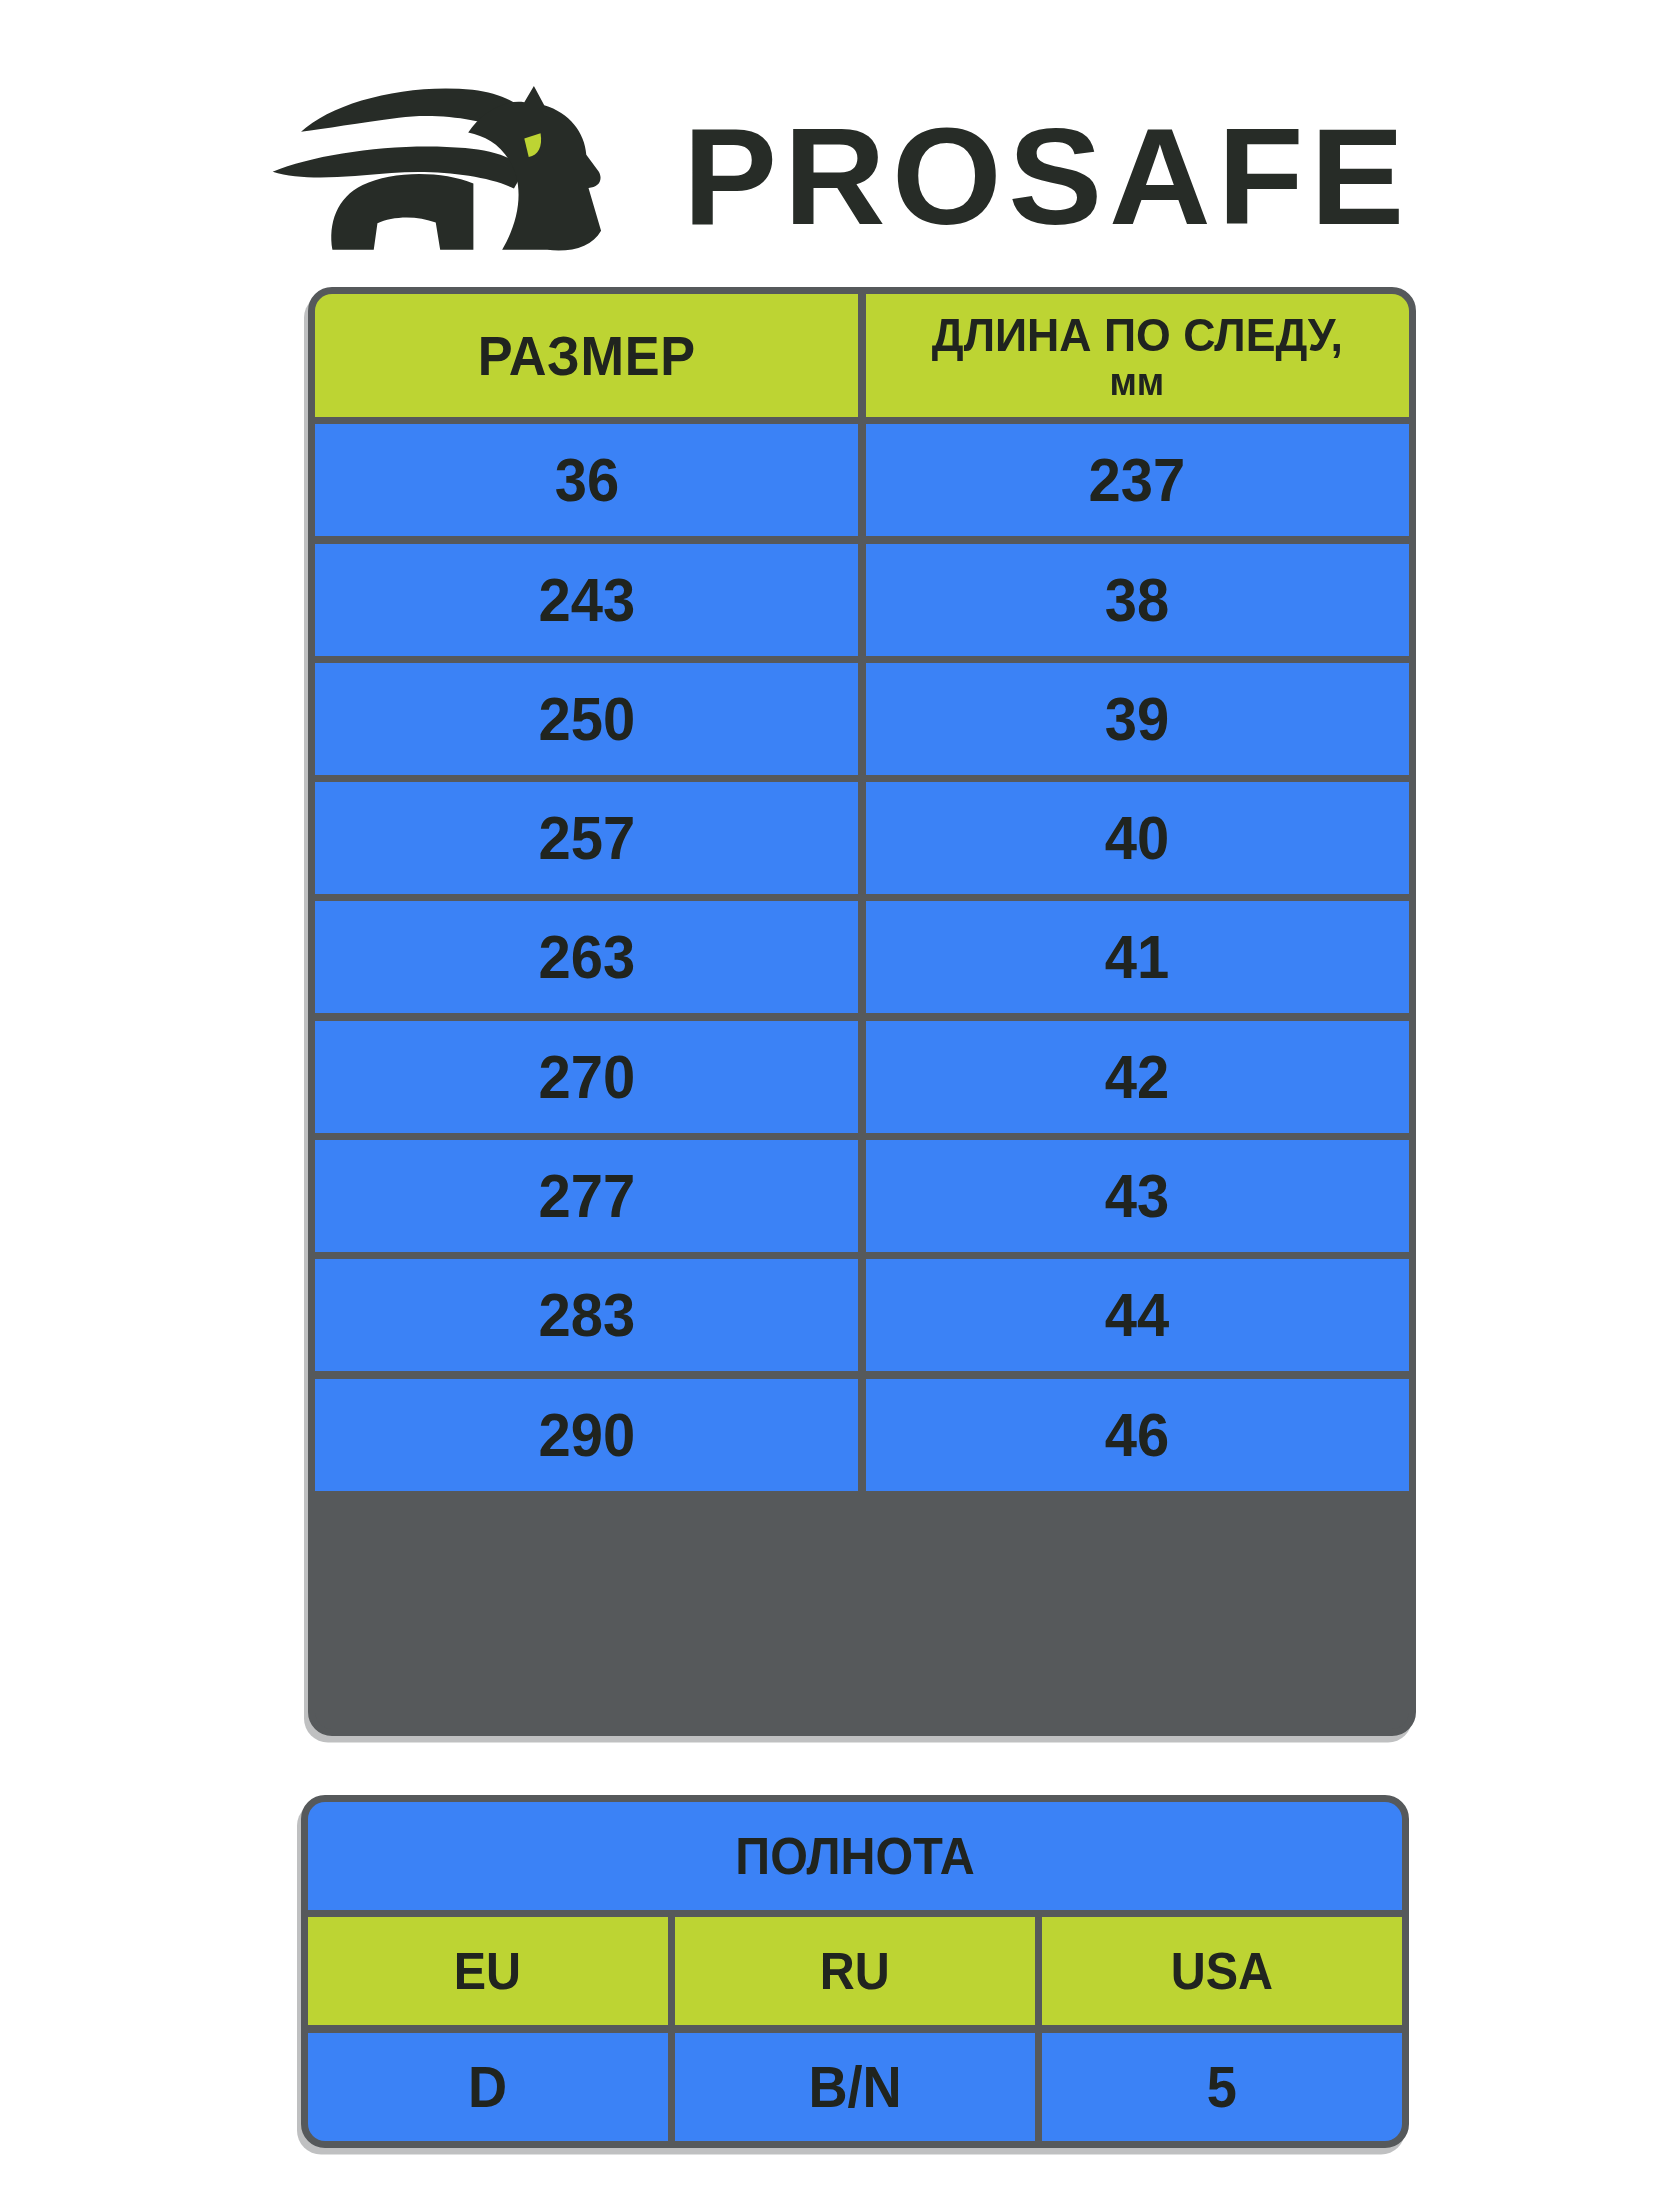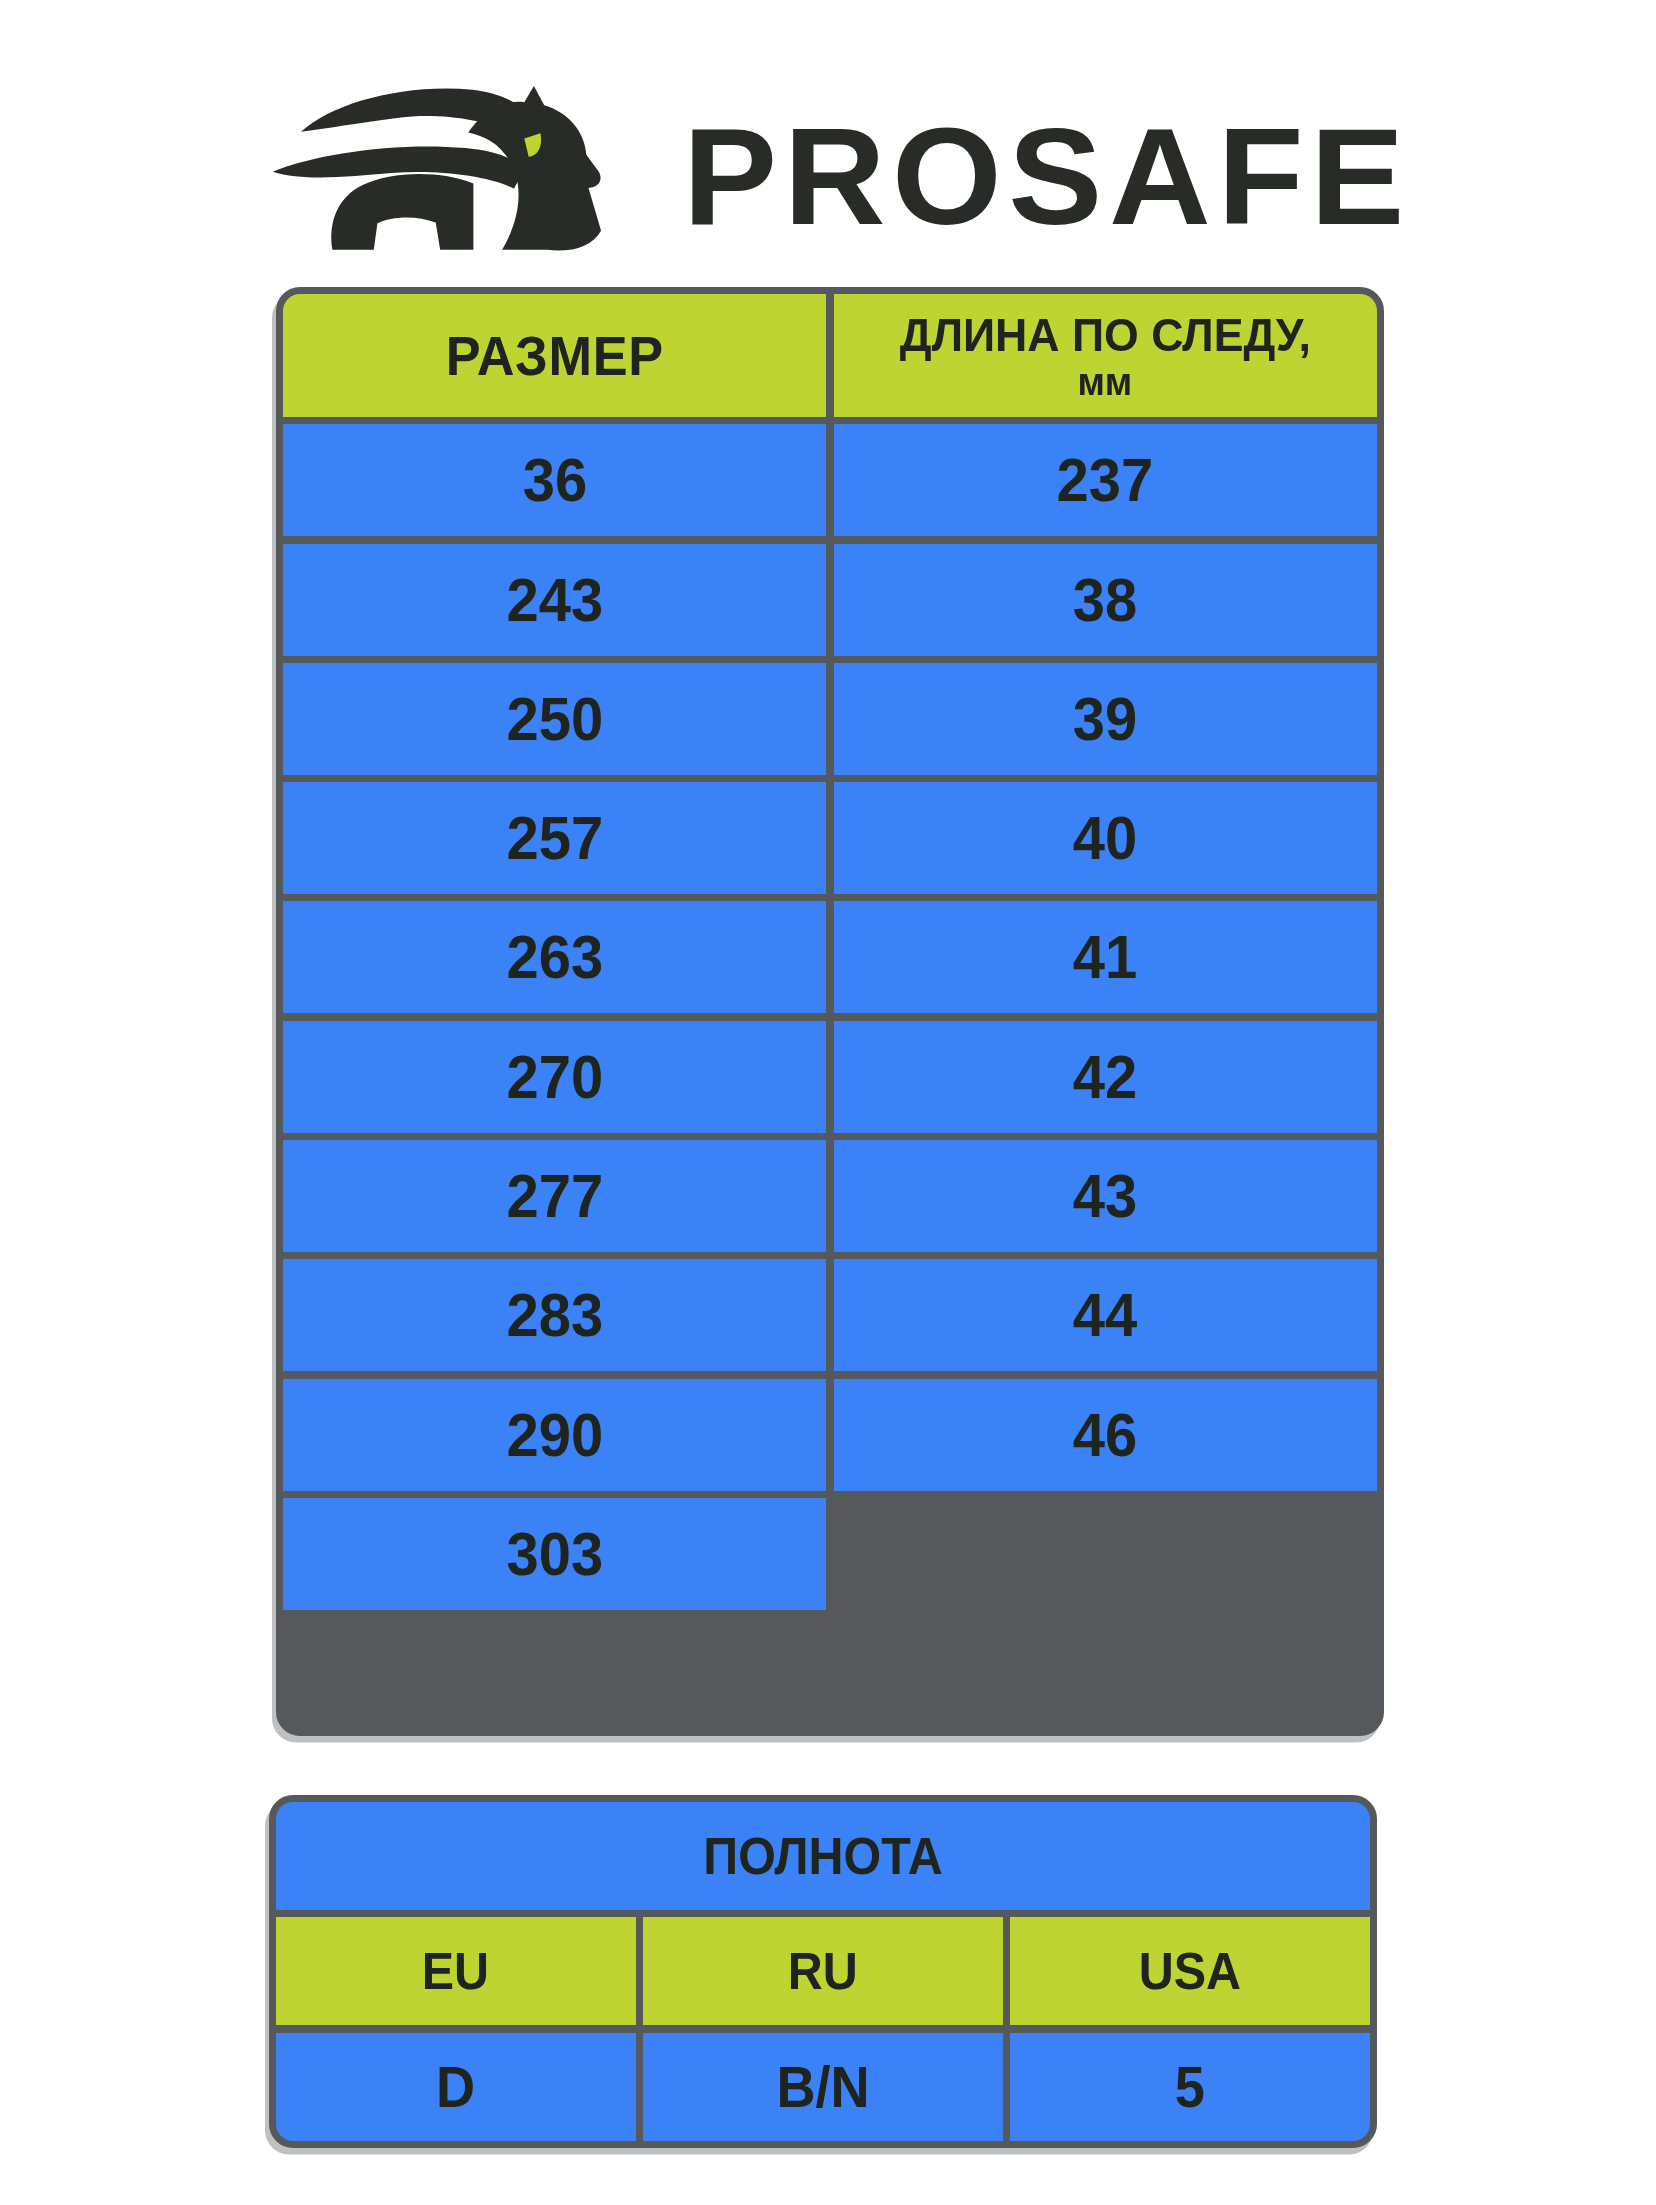--- a/index.html
+++ b/index.html
@@ -22,20 +22,21 @@
     transform:scaleY(0.97); transform-origin:center; white-space:nowrap;
   }
 
   
   .grid-table {
     position:absolute; box-sizing:border-box;
     display:grid; gap:7.3px;
     background:#56595b; border:7.3px solid #56595b;
     border-radius:24px; overflow:hidden;
     box-shadow:-4px 6.6px 0 rgba(86,89,91,0.38);
+    margin-left:32px;
   }
   .cell {
     display:flex; flex-direction:column;
     align-items:center; justify-content:center;
     background:#3b82f6; color:#20241f;
   }
   .cell.green { background:#bdd433; }
   .t { display:inline-block; transform:scaleX(0.95); font-weight:700; }
 
   
@@ -150,23 +151,20 @@
       <span class="t num">44</span>
     </div>
   <div class="cell">
       <span class="t num">290</span>
     </div>
 
 
   <div class="cell">
       <span class="t num">46</span>
     </div>
-  <div class="cell">
-      <span class="t num">303</span>
-    </div>
 </div>
 
 <div class="grid-table full-table">
   <div class="cell span3">
     <span class="t title">ПОЛНОТА</span>
   </div>
 
   <div class="cell green">
     <span class="t colhead">EU</span>
   </div>

